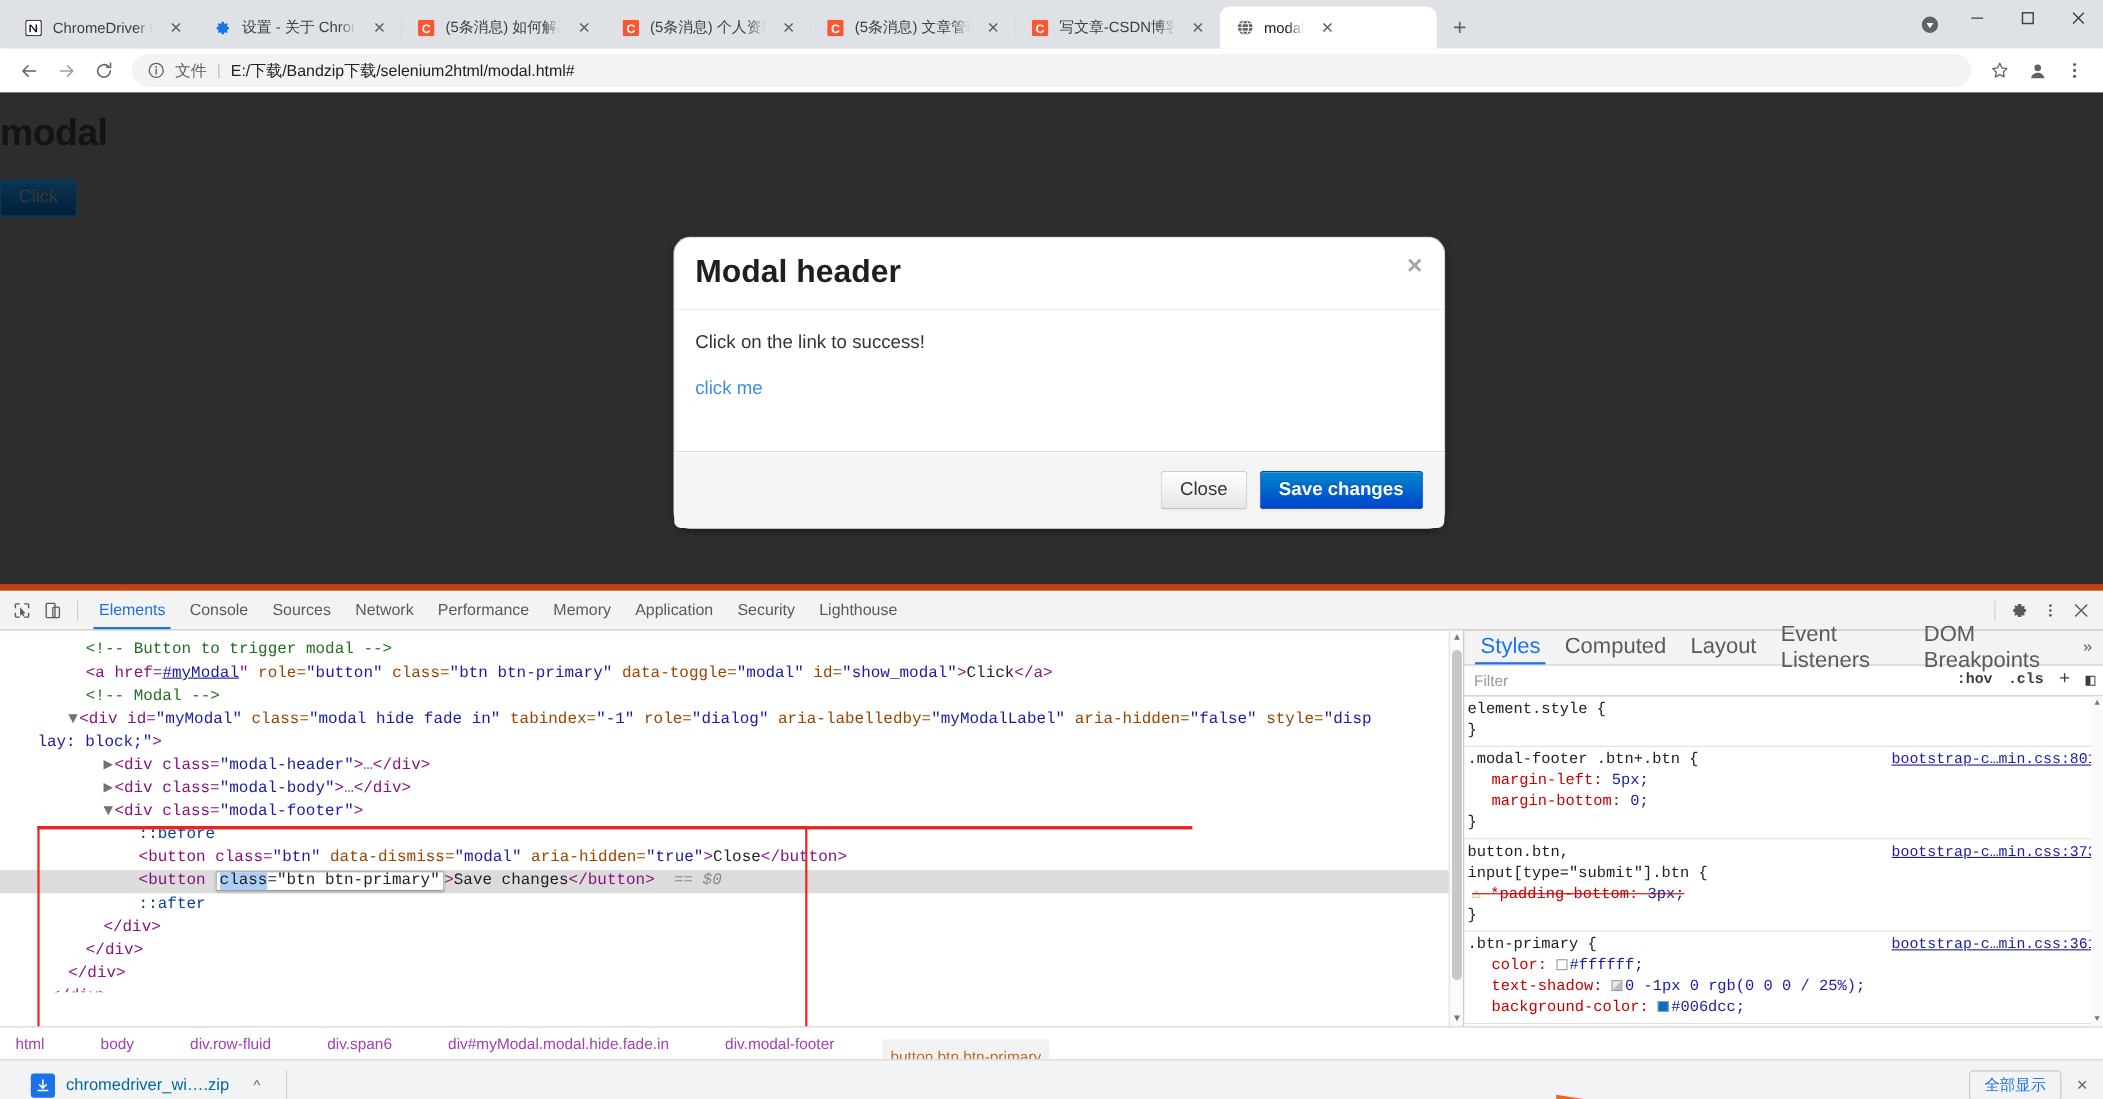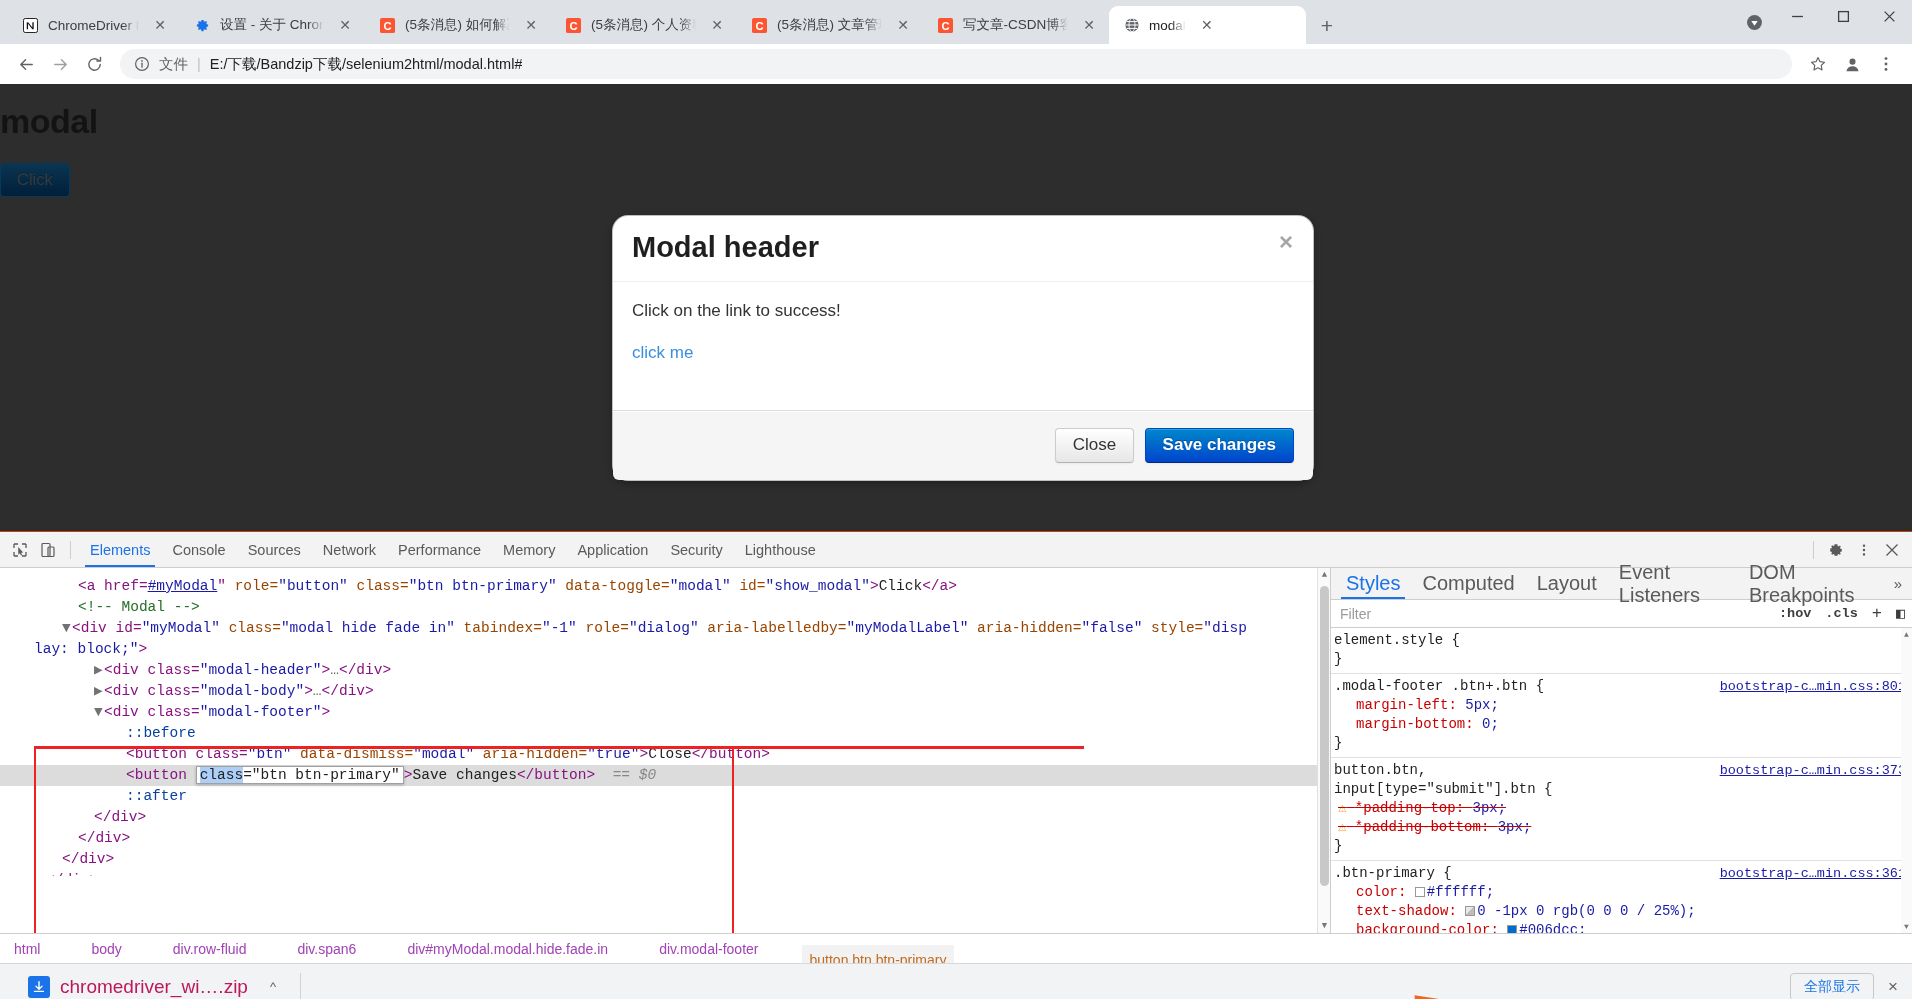--- a/index.html
+++ b/index.html
@@ -112,21 +112,21 @@
   }
   .btn-primary {
     margin-left:6px;
     background:linear-gradient(to bottom,#0088cc,#0044cc);
     border-color:#0044cc; border-bottom-color:#002a80;
     color:#ffffff; text-shadow:0 -1px 0 rgba(0,0,0,.25);
     font-weight:bold;
   }
 
   
-  .devtools { height:432px; background:#a16207; border-top:1px solid #c2410c; display:flex; flex-direction:column; }
+  .devtools { height:432px; background:#a16207; border-top:6px solid #c2410c; display:flex; flex-direction:column; }
   .dt-tabbar {
     height:36px; display:flex; align-items:center; background:#f3f3f3;
     border-bottom:1px solid #cdcdcd; padding-left:6px; position:relative;
   }
   .dt-iconbtn { width:28px; height:28px; display:flex; align-items:center; justify-content:center; color:#5a5a5a; }
   .dt-vsep { width:1px; height:18px; background:#cdcdcd; margin:0 8px; }
   .dt-tab {
     padding:0 11px; height:35px; display:flex; align-items:center;
     font-size:14.5px; color:#5a5a5a; position:relative;
   }
@@ -210,21 +210,21 @@
   }
   .crumb { padding:0 8px; height:29px; display:flex; align-items:center; color:#a142b5; }
   .crumb.active { background:#f2f2f2;margin-top:22px; }
 
   .downloadbar {
     height:46px; background:#f1f3f4; border-top:1px solid #d6d8db;
     display:flex; align-items:center; padding:0 10px; position:relative;
   }
   .dl-item { display:flex; align-items:center; gap:10px; padding:0 10px 0 18px; }
   .dl-icon { width:22px; height:22px; border-radius:3px; background:#1a73e8; display:flex; align-items:center; justify-content:center; }
-  .dl-name { font-size:19px; color:#be185d; }
+  .dl-name { font-size:15px; color:#0369a1; }
   .dl-caret { font-size:13px; color:#5f6368; margin-left:12px; }
   .dl-sep { width:1px; height:28px; background:#d0d2d5; margin-left:14px; }
   .dl-right { margin-left:auto; display:flex; align-items:center; gap:14px; }
   .dl-showall {
     border:1px solid #c6c8cb; border-radius:4px; padding:4px 13px;
     font-size:14px; color:#1a73e8; background:#f1f3f4;
   }
   .dl-close { font-size:17px; color:#5f6368; padding-right:4px; }
   .orange-arrow { position:absolute; left:1415px; bottom:-2px; width:0; height:0;
     border-left:88px solid #f26522; border-top:18px solid transparent; transform:rotate(-3deg); }
@@ -465,20 +465,21 @@
               <path d="M1.5 1.5l11 11M12.5 1.5l-11 11" stroke="#5a5a5a" stroke-width="1.3"></path>
             </svg>
         </div>
       </div>
     </div>
 
     <div class="dt-body">
 
       <div class="dt-dom">
 
+        <div class="code-line indent1"><span class="cmt">&lt;!-- Button to trigger modal --&gt;</span></div>
 
         <div class="code-line indent1"><span class="tg">&lt;a href=</span><span class="lnk">#myModal</span><span class="tg">"</span><span class="at"> role=</span><span class="vl">"</span><span class="vl">button</span><span class="vl">"</span><span class="at"> class=</span><span class="vl">"</span><span class="vl">btn btn-primary</span><span class="vl">"</span><span class="at"> data-toggle=</span><span class="vl">"</span><span class="vl">modal</span><span class="vl">"</span><span class="at"> id=</span><span class="vl">"</span><span class="vl">show_modal</span><span class="vl">"</span><span class="tg">&gt;</span><span class="txt">Click</span><span class="tg">&lt;/a&gt;</span></div>
 
         <div class="code-line indent1"><span class="cmt">&lt;!-- Modal --&gt;</span></div>
 
         <div class="code-line" style="padding-left:62px"><span class="tri">▼</span><span class="tg">&lt;div id=</span><span class="vl">"</span><span class="vl">myModal</span><span class="vl">"</span><span class="at"> class=</span><span class="vl">"</span><span class="vl">modal hide fade in</span><span class="vl">"</span><span class="at"> tabindex=</span><span class="vl">"</span><span class="vl">-1</span><span class="vl">"</span><span class="at"> role=</span><span class="vl">"</span><span class="vl">dialog</span><span class="vl">"</span><span class="at"> aria-labelledby=</span><span class="vl">"</span><span class="vl">myModalLabel</span><span class="vl">"</span><span class="at"> aria-hidden=</span><span class="vl">"</span><span class="vl">false</span><span class="vl">"</span><span class="at"> style=</span><span class="vl">"disp</span></div>
 
         <div class="code-line" style="padding-left:34px"><span class="vl">lay: block;"</span><span class="tg">&gt;</span></div>
 
         <div class="code-line indent2"><span class="tri">▶</span><span class="tg">&lt;div class=</span><span class="vl">"</span><span class="vl">modal-header</span><span class="vl">"</span><span class="tg">&gt;</span><span class="pun">…</span><span class="tg">&lt;/div&gt;</span></div>
@@ -540,21 +541,20 @@
             <div class="src">bootstrap-c…min.css:801</div>
             <div class="prop"><span>margin-left</span>: <span class="pv">5px;</span></div>
             <div class="prop"><span>margin-bottom</span>: <span class="pv">0;</span></div>
             <div class="sel2">}</div>
           </div>
 
           <div class="rule">
             <div class="sel2">button.btn,</div>
             <div class="src">bootstrap-c…min.css:373</div>
             <div class="sel2">input[type="submit"].btn {</div>
-            <div class="prop struck" style="padding-left:4px"><span class="warn">⚠</span> <span>*padding-top</span>: <span class="pv">3px;</span></div>
             <div class="prop struck" style="padding-left:4px"><span class="warn">⚠</span> <span>*padding-bottom</span>: <span class="pv">3px;</span></div>
             <div class="sel2">}</div>
           </div>
 
           <div class="rule">
             <div class="sel2">.btn-primary {</div>
             <div class="src">bootstrap-c…min.css:361</div>
             <div class="prop"><span>color</span>: <span class="swatch" style="background:#ffffff"></span><span class="pv">#ffffff;</span></div>
             <div class="prop"><span>text-shadow</span>: <span class="swatch" style="background:linear-gradient(135deg,#e9e9e9 50%,#bdbdbd 50%)"></span><span class="pv">0 -1px 0 rgb(0 0 0 / 25%);</span></div>
             <div class="prop"><span>background-color</span>: <span class="swatch" style="background:#006dcc"></span><span class="pv">#006dcc;</span></div>

